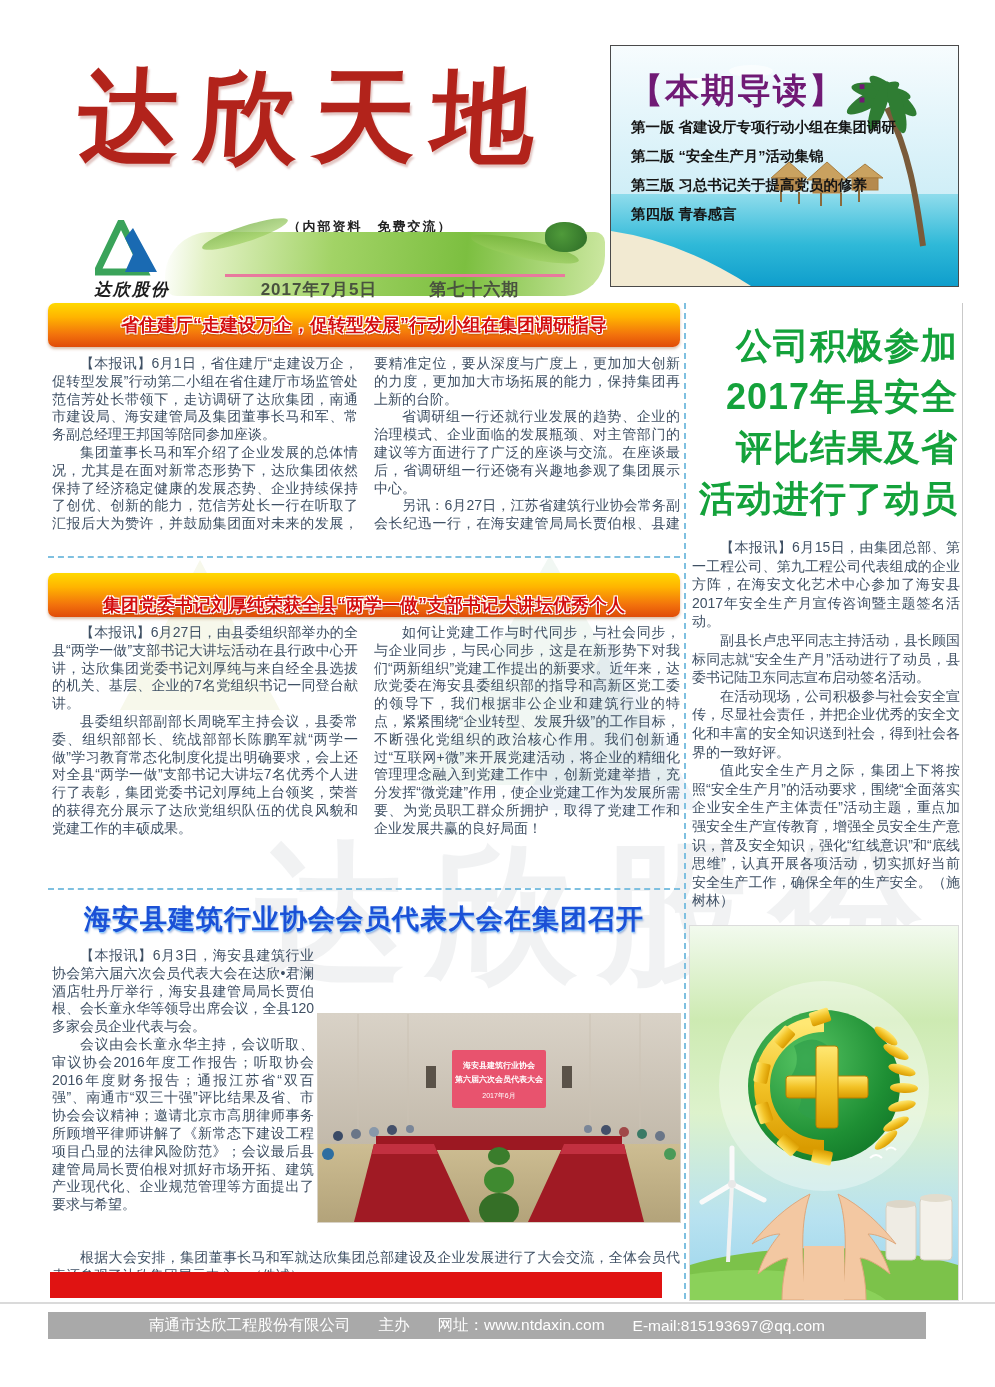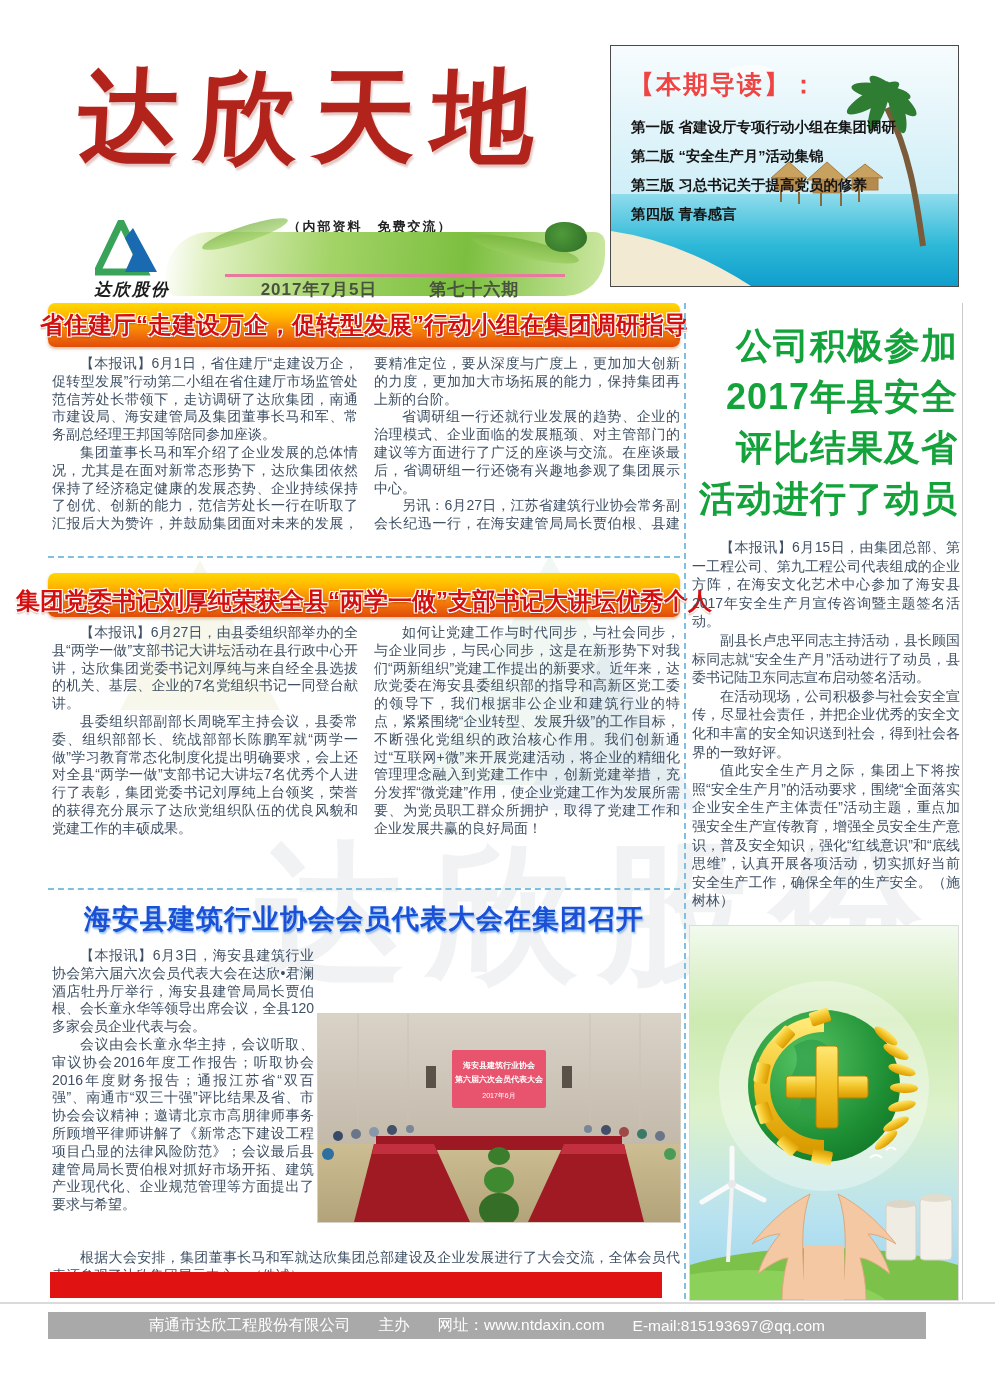--- a/index.html
+++ b/index.html
@@ -38,29 +38,29 @@
   #dateline{left:180px;top:278px;width:420px;text-align:center;font-size:17px;font-weight:bold;
     color:#49523f;letter-spacing:1px;}
   #dateline span{margin:0 26px;}
   #logo{left:95px;top:220px;width:66px;height:58px;}
   #logo-label{left:82px;top:278px;width:100px;text-align:center;font-size:17px;font-weight:bold;
     font-style:italic;color:#1b1b1b;font-family:"Liberation Serif",serif;letter-spacing:2px;}
 
   
   #digest{left:610px;top:45px;width:347px;height:240px;border:1px solid #4a4a4a;overflow:hidden;}
   #digest svg{position:absolute;left:0;top:0;}
-  #digest-title{position:absolute;left:18px;top:22px;font-size:25px;font-weight:900;color:#ef4444;
+  #digest-title{position:absolute;left:18px;top:22px;font-size:34px;font-weight:900;color:#701a75;
     letter-spacing:2px;}
   .digest-item{position:absolute;left:20px;width:300px;font-size:14.5px;font-weight:bold;color:#151515;}
 
   
   .banner{left:48px;width:632px;height:44px;border-radius:7px;
     background:linear-gradient(180deg,#ffd900 0%,#ffb400 32%,#f2720c 72%,#e04c08 100%);
     box-shadow:0 2px 3px rgba(150,70,0,.35);display:flex;align-items:center;justify-content:center;}
-  .banner-text{font-size:24px;font-weight:900;color:#d40f0f;letter-spacing:0px;white-space:nowrap;
+  .banner-text{font-size:18px;font-weight:900;color:#d40f0f;letter-spacing:0px;white-space:nowrap;
     text-shadow:-1px -1px 0 #fff,1px -1px 0 #fff,-1px 1px 0 #fff,1px 1px 0 #fff,0 2px 2px rgba(120,40,0,.45);}
   #a1-banner{top:303px;} #a2-banner{top:573px;align-items:flex-end;}
 
   
   .body-txt{font-size:14px;line-height:17.8px;color:#3f5064;text-align:justify;}
   .body-txt p{margin:0;text-indent:2em;}
   #a1-body{left:52px;top:355px;width:628px;height:178px;column-count:2;column-gap:16px;overflow:hidden;}
   #a2-body{left:52px;top:624px;width:628px;height:258px;column-count:2;column-gap:16px;overflow:hidden;}
   .dashed-sep{left:48px;width:632px;height:0;border-top:2px dashed #7fc0e0;}
   #sep1{top:556px;} #sep2{top:888px;}

